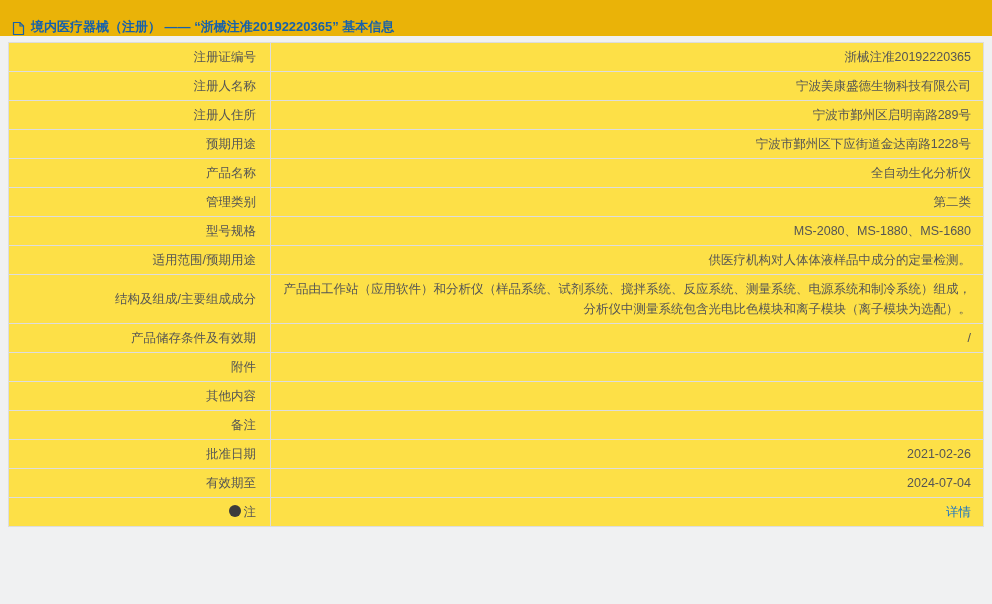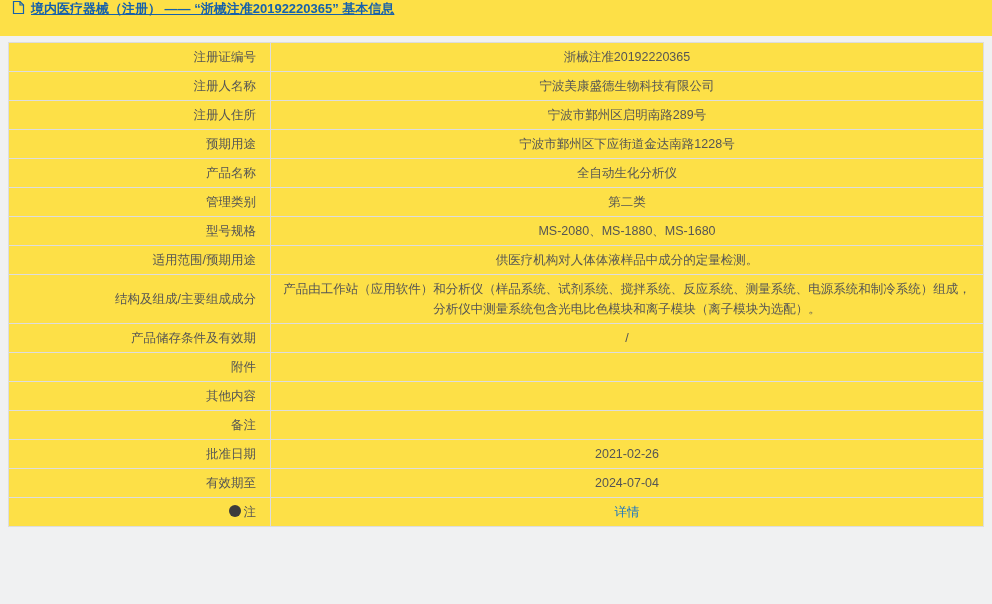--- a/index.html
+++ b/index.html
@@ -6,48 +6,47 @@
   html, body { margin: 0; padding: 0; }
   body {
     width: 992px;
     height: 604px;
     background: #f0f1f2;
     font-family: "Liberation Sans", "DejaVu Sans", sans-serif;
     overflow: hidden;
   }
   .header {
     height: 36px;
-    background: #fde047;
+    background: #eab308;
     display: flex;
-    align-items: flex-start;
+    align-items: flex-end;
     padding: 0 12px;
     color: #1661ab;
     font-size: 13px;
     font-weight: bold;
-    text-decoration: underline;
   }
   .doc-icon { display: inline-flex; margin-right: 6px; }
   .table-wrap { margin: 6px 8px 0 8px; }
   table.info {
     width: 100%;
     border-collapse: collapse;
     background: #fde047;
     table-layout: fixed;
   }
   td {
     border: 1px solid #dddddd;
     font-size: 12.5px;
     line-height: 20px;
     padding: 4px 12px;
     color: #555555;
     vertical-align: middle;
     word-break: break-all;
   }
   td.label { text-align: right; padding-right: 14px; }
-  td.value { text-align: center; }
+  td.value { text-align: right; }
   .detail-link { color: #1673c8; text-decoration: none; cursor: pointer; }
   .note-icon {
     display: inline-block;
     width: 12px;
     height: 12px;
     border-radius: 50%;
     background: #3c3c3c;
     vertical-align: -1px;
     margin-right: 3px;
   }

